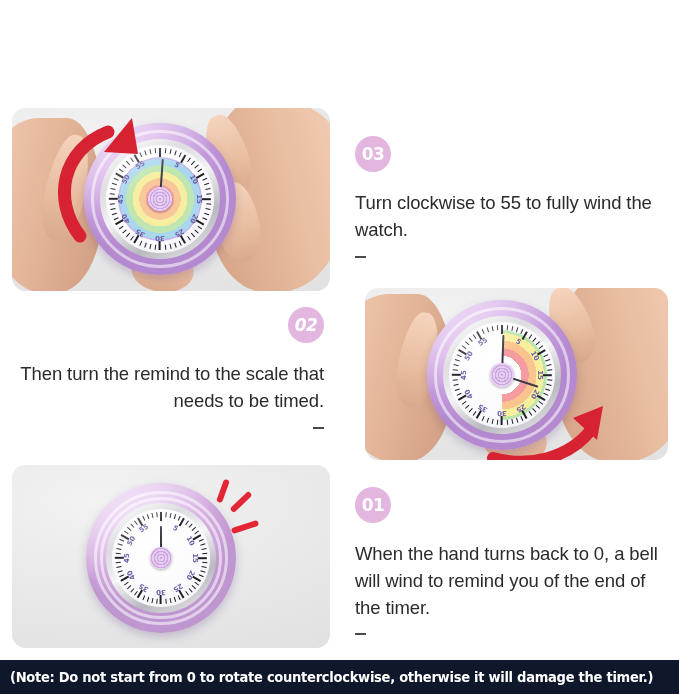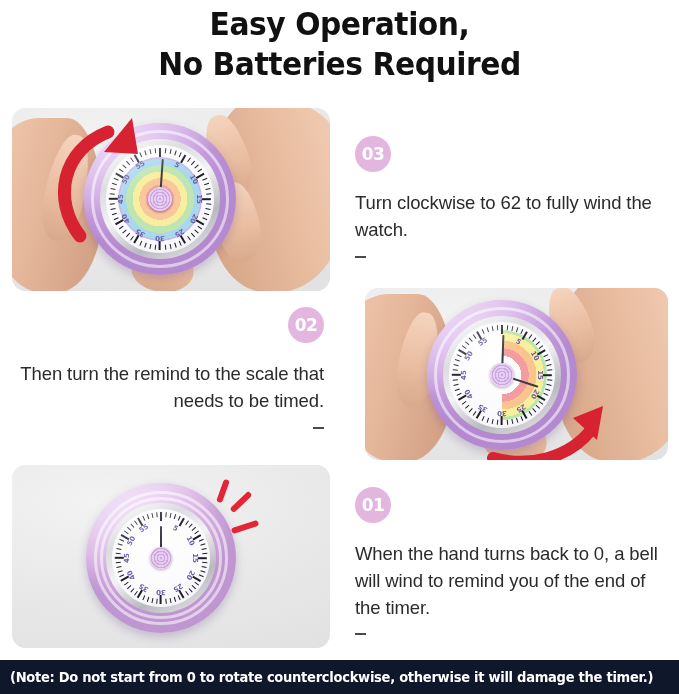--- a/index.html
+++ b/index.html
@@ -175,21 +175,21 @@
     letter-spacing:-0.1px;
     font-weight:300;
   }
   .dash{
     display:inline-block;
     width:11px;height:2px;
     background:#4a4a4a;
     margin-top:10px;
   }
   .step.right-align{text-align:right;}
-  .step.right-align .badge{margin-left:auto;}
+  .step.right-align .badge{margin-left:auto;font-style:italic;}
   .step.right-align .dash{margin-left:auto;}
 
   #step1{left:355px;top:136px;width:310px;}
   #step2{left:14px;top:307px;width:310px;}
   #step3{left:355px;top:487px;width:310px;}
 
   .badge-wrap{margin-bottom:18px;}
 
   
   .note{
@@ -206,24 +206,20 @@
     letter-spacing:-0.3px;
     transform:scaleX(0.97);
     white-space:nowrap;
   }
 </style>
 </head>
 <body>
 
 <div class="page">
 
-  <div class="title">
-    <span class="title-line">Easy Operation,</span>
-    <span class="title-line">No Batteries Required</span>
-  </div>
 
   <div class="panel" id="panel1">
     <div class="bg"></div>
 
     <div class="hand l" style="left:-26px;top:10px;width:116px;height:175px;"></div>
     <div class="finger" style="left:34px;top:26px;width:40px;height:108px;transform:rotate(12deg);"></div>
 
     <div class="hand r" style="left:196px;top:-6px;width:142px;height:190px;"></div>
     <div class="finger" style="left:196px;top:6px;width:40px;height:84px;transform:rotate(-16deg);"></div>
     <div class="finger" style="left:205px;top:74px;width:42px;height:80px;transform:rotate(-10deg);"></div>
@@ -506,21 +502,21 @@
 
     <div class="ring-dash" style="left:208px;top:14px;width:6px;height:24px;transform:rotate(20deg);"></div>
     <div class="ring-dash" style="left:226px;top:24px;width:6px;height:26px;transform:rotate(46deg);"></div>
     <div class="ring-dash" style="left:230px;top:48px;width:6px;height:28px;transform:rotate(72deg);"></div>
   </div>
 
   <div class="step" id="step1">
     <div class="badge-wrap">
       <div class="badge">03</div>
     </div>
-    <div class="step-text">Turn clockwise to 62 to fully wind the watch.</div>
+    <div class="step-text">Turn clockwise to 55 to fully wind the watch.</div>
     <span class="dash"></span>
   </div>
 
   <div class="step right-align" id="step2">
     <div class="badge-wrap">
       <div class="badge">02</div>
     </div>
     <div class="step-text">Then turn the remind to the scale that needs to be timed.</div>
     <span class="dash"></span>
   </div>

